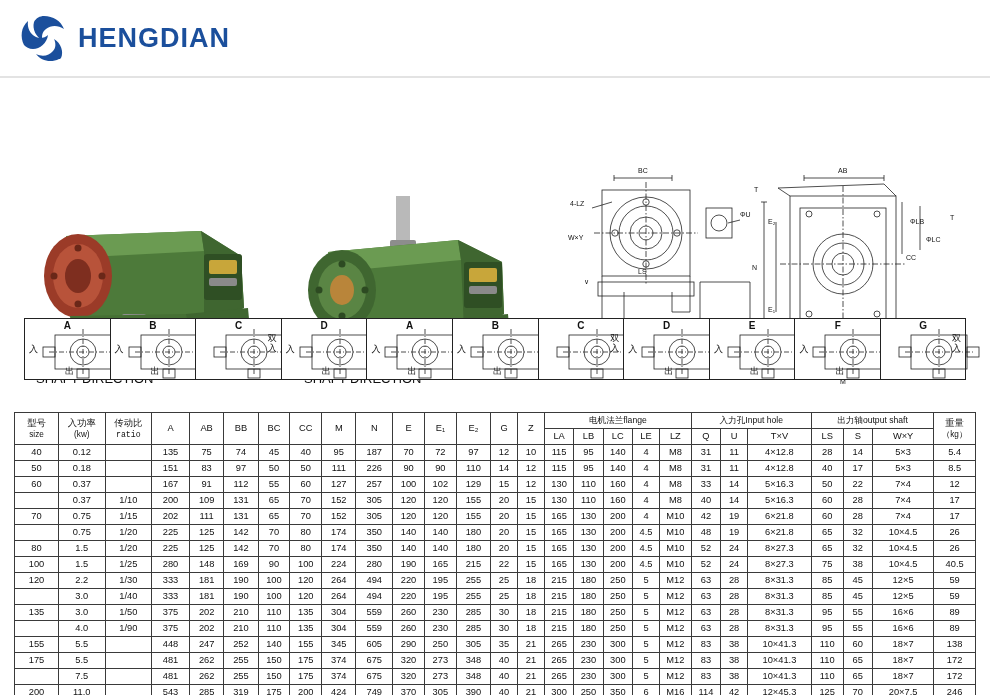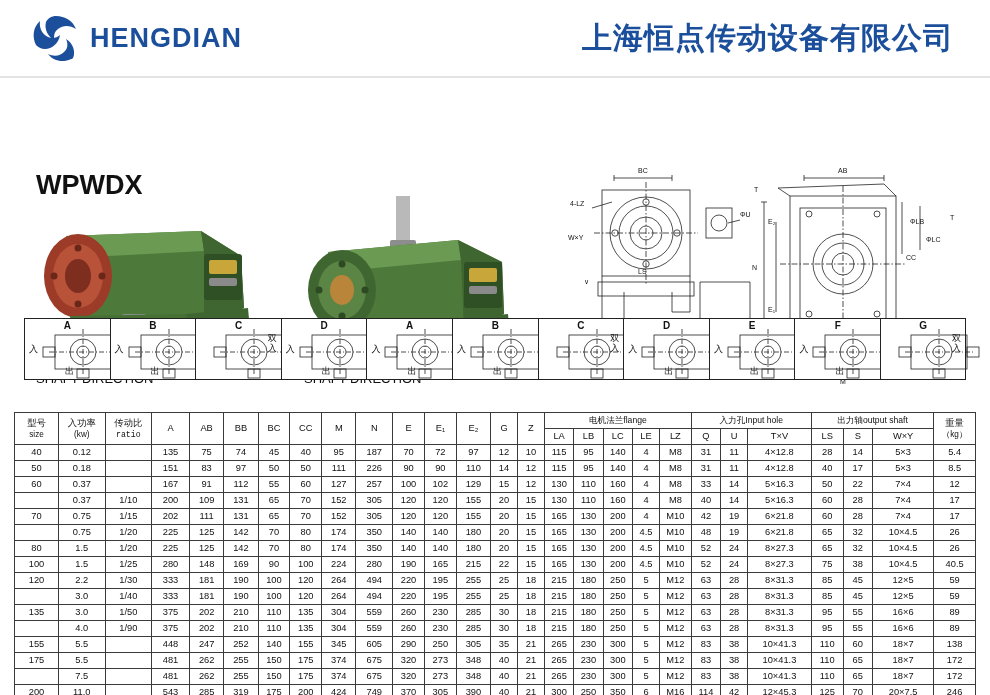--- a/index.html
+++ b/index.html
@@ -9,21 +9,21 @@
     font-family:"Liberation Sans", sans-serif;
     color:#111;
     overflow:hidden;
     position:relative;
   }
   
   .header{
     height:78px;
     border-bottom:2px solid #e3e3e3;
     display:flex;align-items:center;
-    padding:0 30px;
+    padding:0 18px;
     box-sizing:border-box;
   }
   .logo-mark{width:52px;height:52px;flex:0 0 52px;margin-right:8px;}
   .brand{
     font-size:27px;font-weight:bold;letter-spacing:1px;
     color:#1b4f9c;
   }
   .company{
     margin-left:auto;
     font-size:30px;font-weight:bold;
@@ -123,27 +123,25 @@
 
 <div class="header">
   <svg class="logo-mark" viewBox="0 0 52 52">
     <g fill="#1b4f9c">
       <path d="M26 4c9 0 17 5 20 13-6-4-13-4-18 0-4 3-5 8-3 12-7-4-11-12-9-19 2-4 6-6 10-6z"></path>
       <path d="M6 33C2 25 3 15 10 9c-1 7 2 13 8 16 4 2 9 1 12-2-1 8-8 14-15 14-4 0-7-2-9-4z"></path>
       <path d="M41 47c-8 4-18 2-23-5 6 3 13 2 17-3 3-3 3-8 1-12 7 4 10 13 7 19-1 1-1 1-2 1z"></path>
     </g>
   </svg>
   <span class="brand">HENGDIAN</span>
-  <span class="company">上海恒点传动设备有限公司</span>
 </div>
 
 <div class="products">
 
 
-  <div class="p-title" id="t1">WPWDX</div>
 
   <svg class="gearbox" style="left:26px;top:118px;" width="250" height="160" viewBox="0 0 250 160">
     <ellipse cx="120" cy="148" rx="105" ry="8" fill="#d9d9d9" opacity=".5"></ellipse>
     <path d="M40 40 L175 35 L215 60 L218 112 L178 128 L45 122 Z" fill="#4d7a3a"></path>
     <path d="M40 40 L175 35 L178 55 L44 62 Z" fill="#6b9b52"></path>
     <path d="M175 35 L215 60 L218 112 L178 128 L178 55 Z" fill="#3f6630"></path>
     <rect x="178" y="58" width="38" height="46" rx="3" fill="#2f4f24"></rect>
     <rect x="183" y="64" width="28" height="14" rx="2" fill="#c8a63a"></rect>
     <rect x="183" y="82" width="28" height="8" rx="2" fill="#8a8a8a"></rect>
     <ellipse cx="52" cy="80" rx="34" ry="42" fill="#9b3b28"></ellipse>

